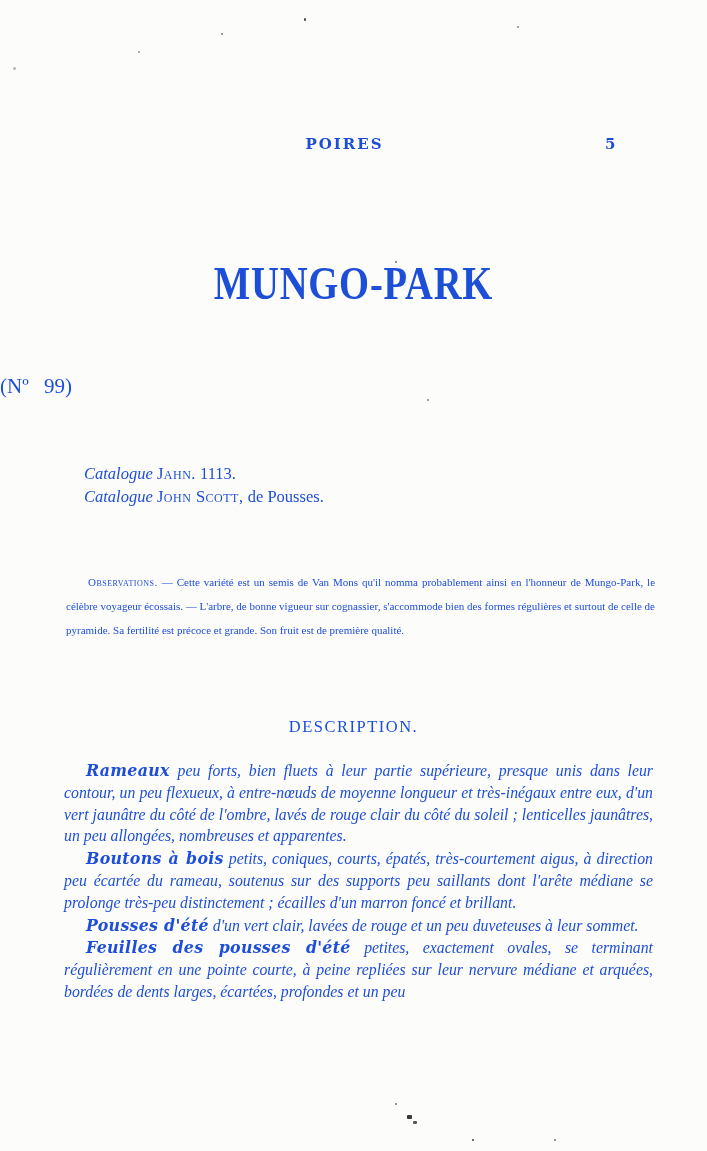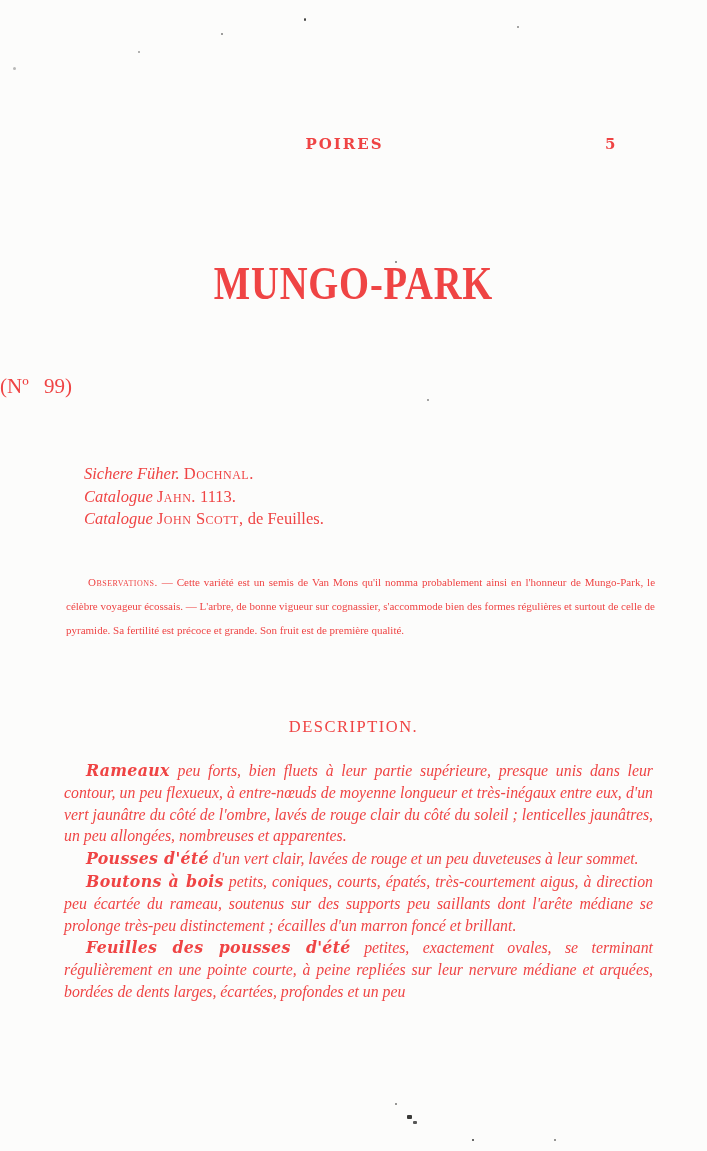--- a/index.html
+++ b/index.html
@@ -1,20 +1,20 @@
 <!DOCTYPE html>
 <html><head>
 <meta charset="utf-8">
 <style>
   html,body { margin:0; padding:0; }
   .page {
     position:relative;
     width:707px; height:1151px;
     background:#fcfcfb;
-    color:#ef4444;
+    color:#1d4ed8;
     font-family:"Liberation Serif", serif;
     overflow:hidden;
   }
   
   .running-head {
     position:absolute; top:135px; left:67px; width:589px; height:20px;
   }
   .running-title {
     position:absolute; left:0; right:0; text-align:center;
     transform:translateX(-17px);
@@ -80,35 +80,34 @@
   <div class="running-head">
     <div class="running-title">POIRES</div>
     <div class="folio">5</div>
   </div>
 
   <div class="variety-title">MUNGO-PARK</div>
 
   <div class="variety-number">(Nº 99)</div>
 
   <div class="synonymy">
-    <div><span class="syn-italic">Sichere Füher.</span> <span class="sc">Dochnal.</span> <span></span></div>
     <div><span class="syn-italic">Catalogue</span> <span class="sc">Jahn.</span> <span>1113.</span></div>
-    <div><span class="syn-italic">Catalogue</span> <span class="sc">John Scott,</span> <span>de Feuilles.</span></div>
+    <div><span class="syn-italic">Catalogue</span> <span class="sc">John Scott,</span> <span>de Pousses.</span></div>
   </div>
 
   <div class="observations">
     <span class="sc">Observations.</span> <span>— Cette variété est un semis de Van Mons qu'il nomma probablement ainsi en l'honneur de Mungo-Park, le célèbre voyageur écossais. — L'arbre, de bonne vigueur sur cognassier, s'accommode bien des formes régulières et surtout de celle de pyramide. Sa fertilité est précoce et grande. Son fruit est de première qualité.</span>
   </div>
 
   <div class="description-heading">DESCRIPTION.</div>
 
   <div class="description-body">
     <p><span class="lead">Rameaux</span> <span>peu forts, bien fluets à leur partie supérieure, presque unis dans leur contour, un peu flexueux, à entre-nœuds de moyenne longueur et très-inégaux entre eux, d'un vert jaunâtre du côté de l'ombre, lavés de rouge clair du côté du soleil ; lenticelles jaunâtres, un peu allongées, nombreuses et apparentes.</span></p>
+    <p><span class="lead">Boutons à bois</span> <span>petits, coniques, courts, épatés, très-courtement aigus, à direction peu écartée du rameau, soutenus sur des supports peu saillants dont l'arête médiane se prolonge très-peu distinctement ; écailles d'un marron foncé et brillant.</span></p>
     <p><span class="lead">Pousses d'été</span> <span>d'un vert clair, lavées de rouge et un peu duveteuses à leur sommet.</span></p>
-    <p><span class="lead">Boutons à bois</span> <span>petits, coniques, courts, épatés, très-courtement aigus, à direction peu écartée du rameau, soutenus sur des supports peu saillants dont l'arête médiane se prolonge très-peu distinctement ; écailles d'un marron foncé et brillant.</span></p>
     <p><span class="lead">Feuilles des pousses d'été</span> <span>petites, exactement ovales, se terminant régulièrement en une pointe courte, à peine repliées sur leur nervure médiane et arquées, bordées de dents larges, écartées, profondes et un peu</span></p>
   </div>
 
   <div class="speck" style="left:304px; top:18px;  width:2px; height:3px;"></div>
   <div class="speck" style="left:221px; top:33px;  width:1.5px; height:2px; opacity:.6;"></div>
   <div class="speck" style="left:138px; top:51px;  width:2px; height:2px; opacity:.5;"></div>
   <div class="speck" style="left:517px; top:26px;  width:2px; height:2px; opacity:.6;"></div>
   <div class="speck" style="left:13px;  top:67px;  width:3px; height:3px; opacity:.35;"></div>
   <div class="speck" style="left:395px; top:261px; width:2px; height:2px; opacity:.7;"></div>
   <div class="speck" style="left:427px; top:399px; width:2px; height:2px; opacity:.6;"></div>

